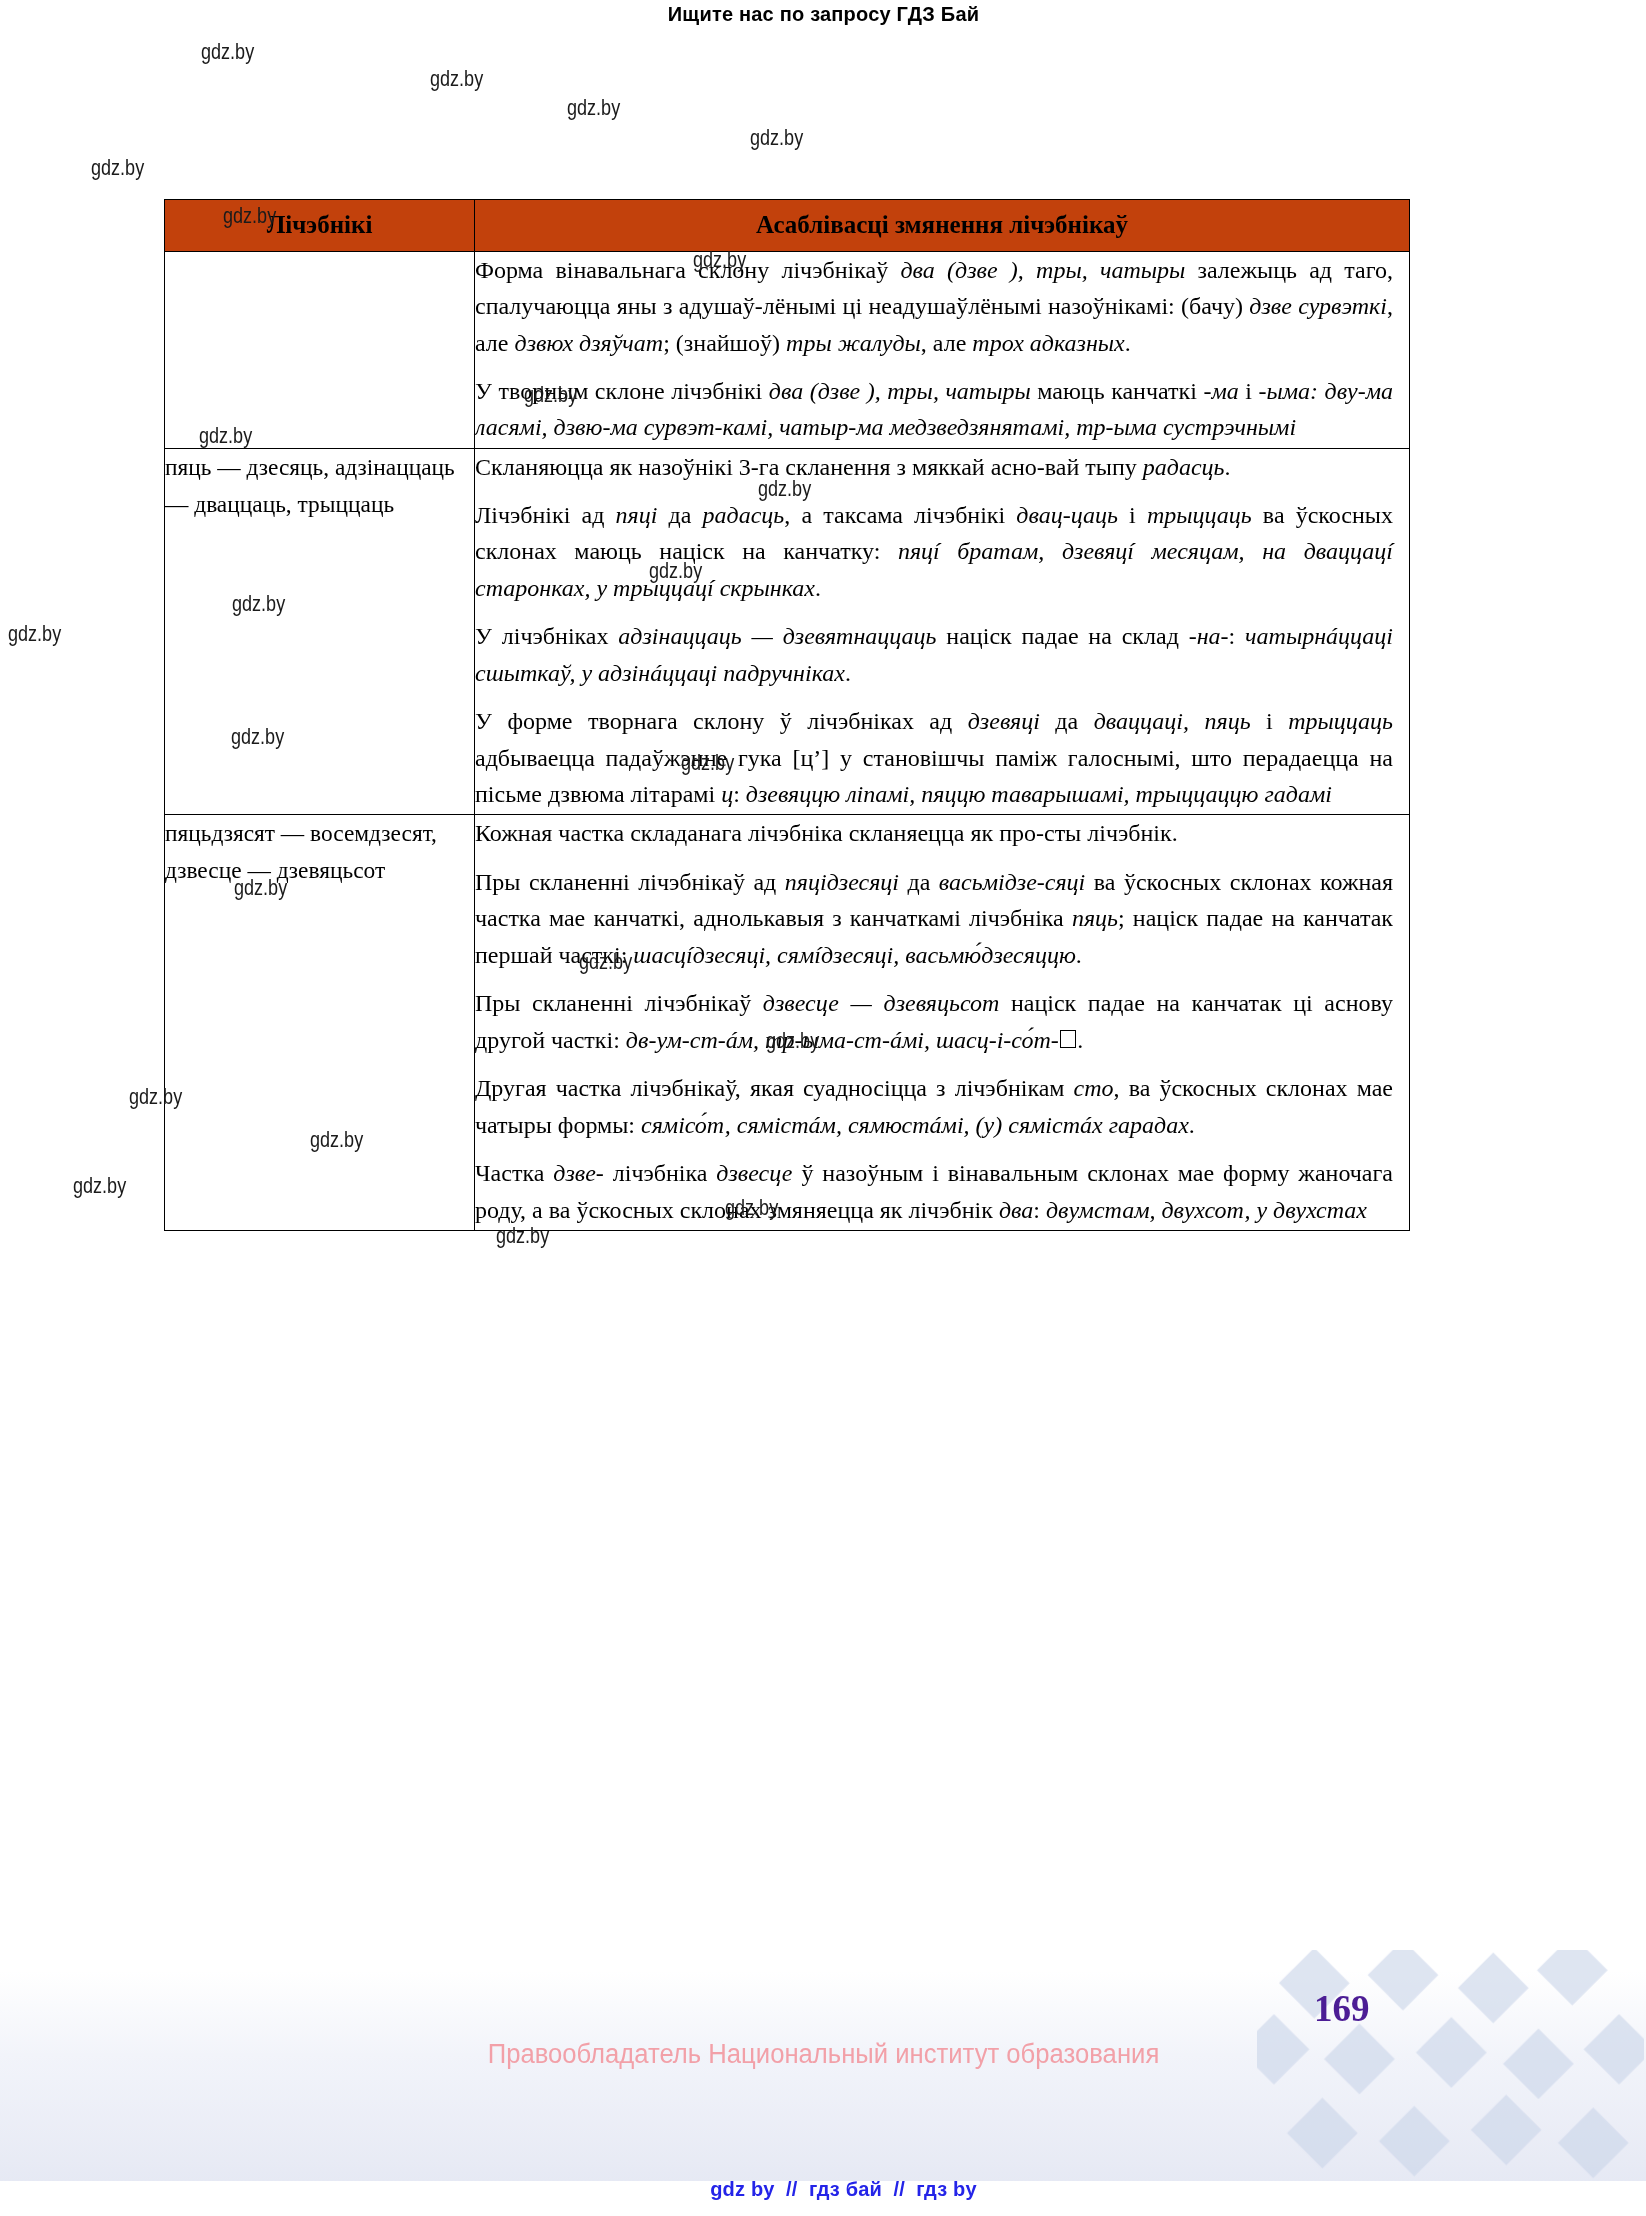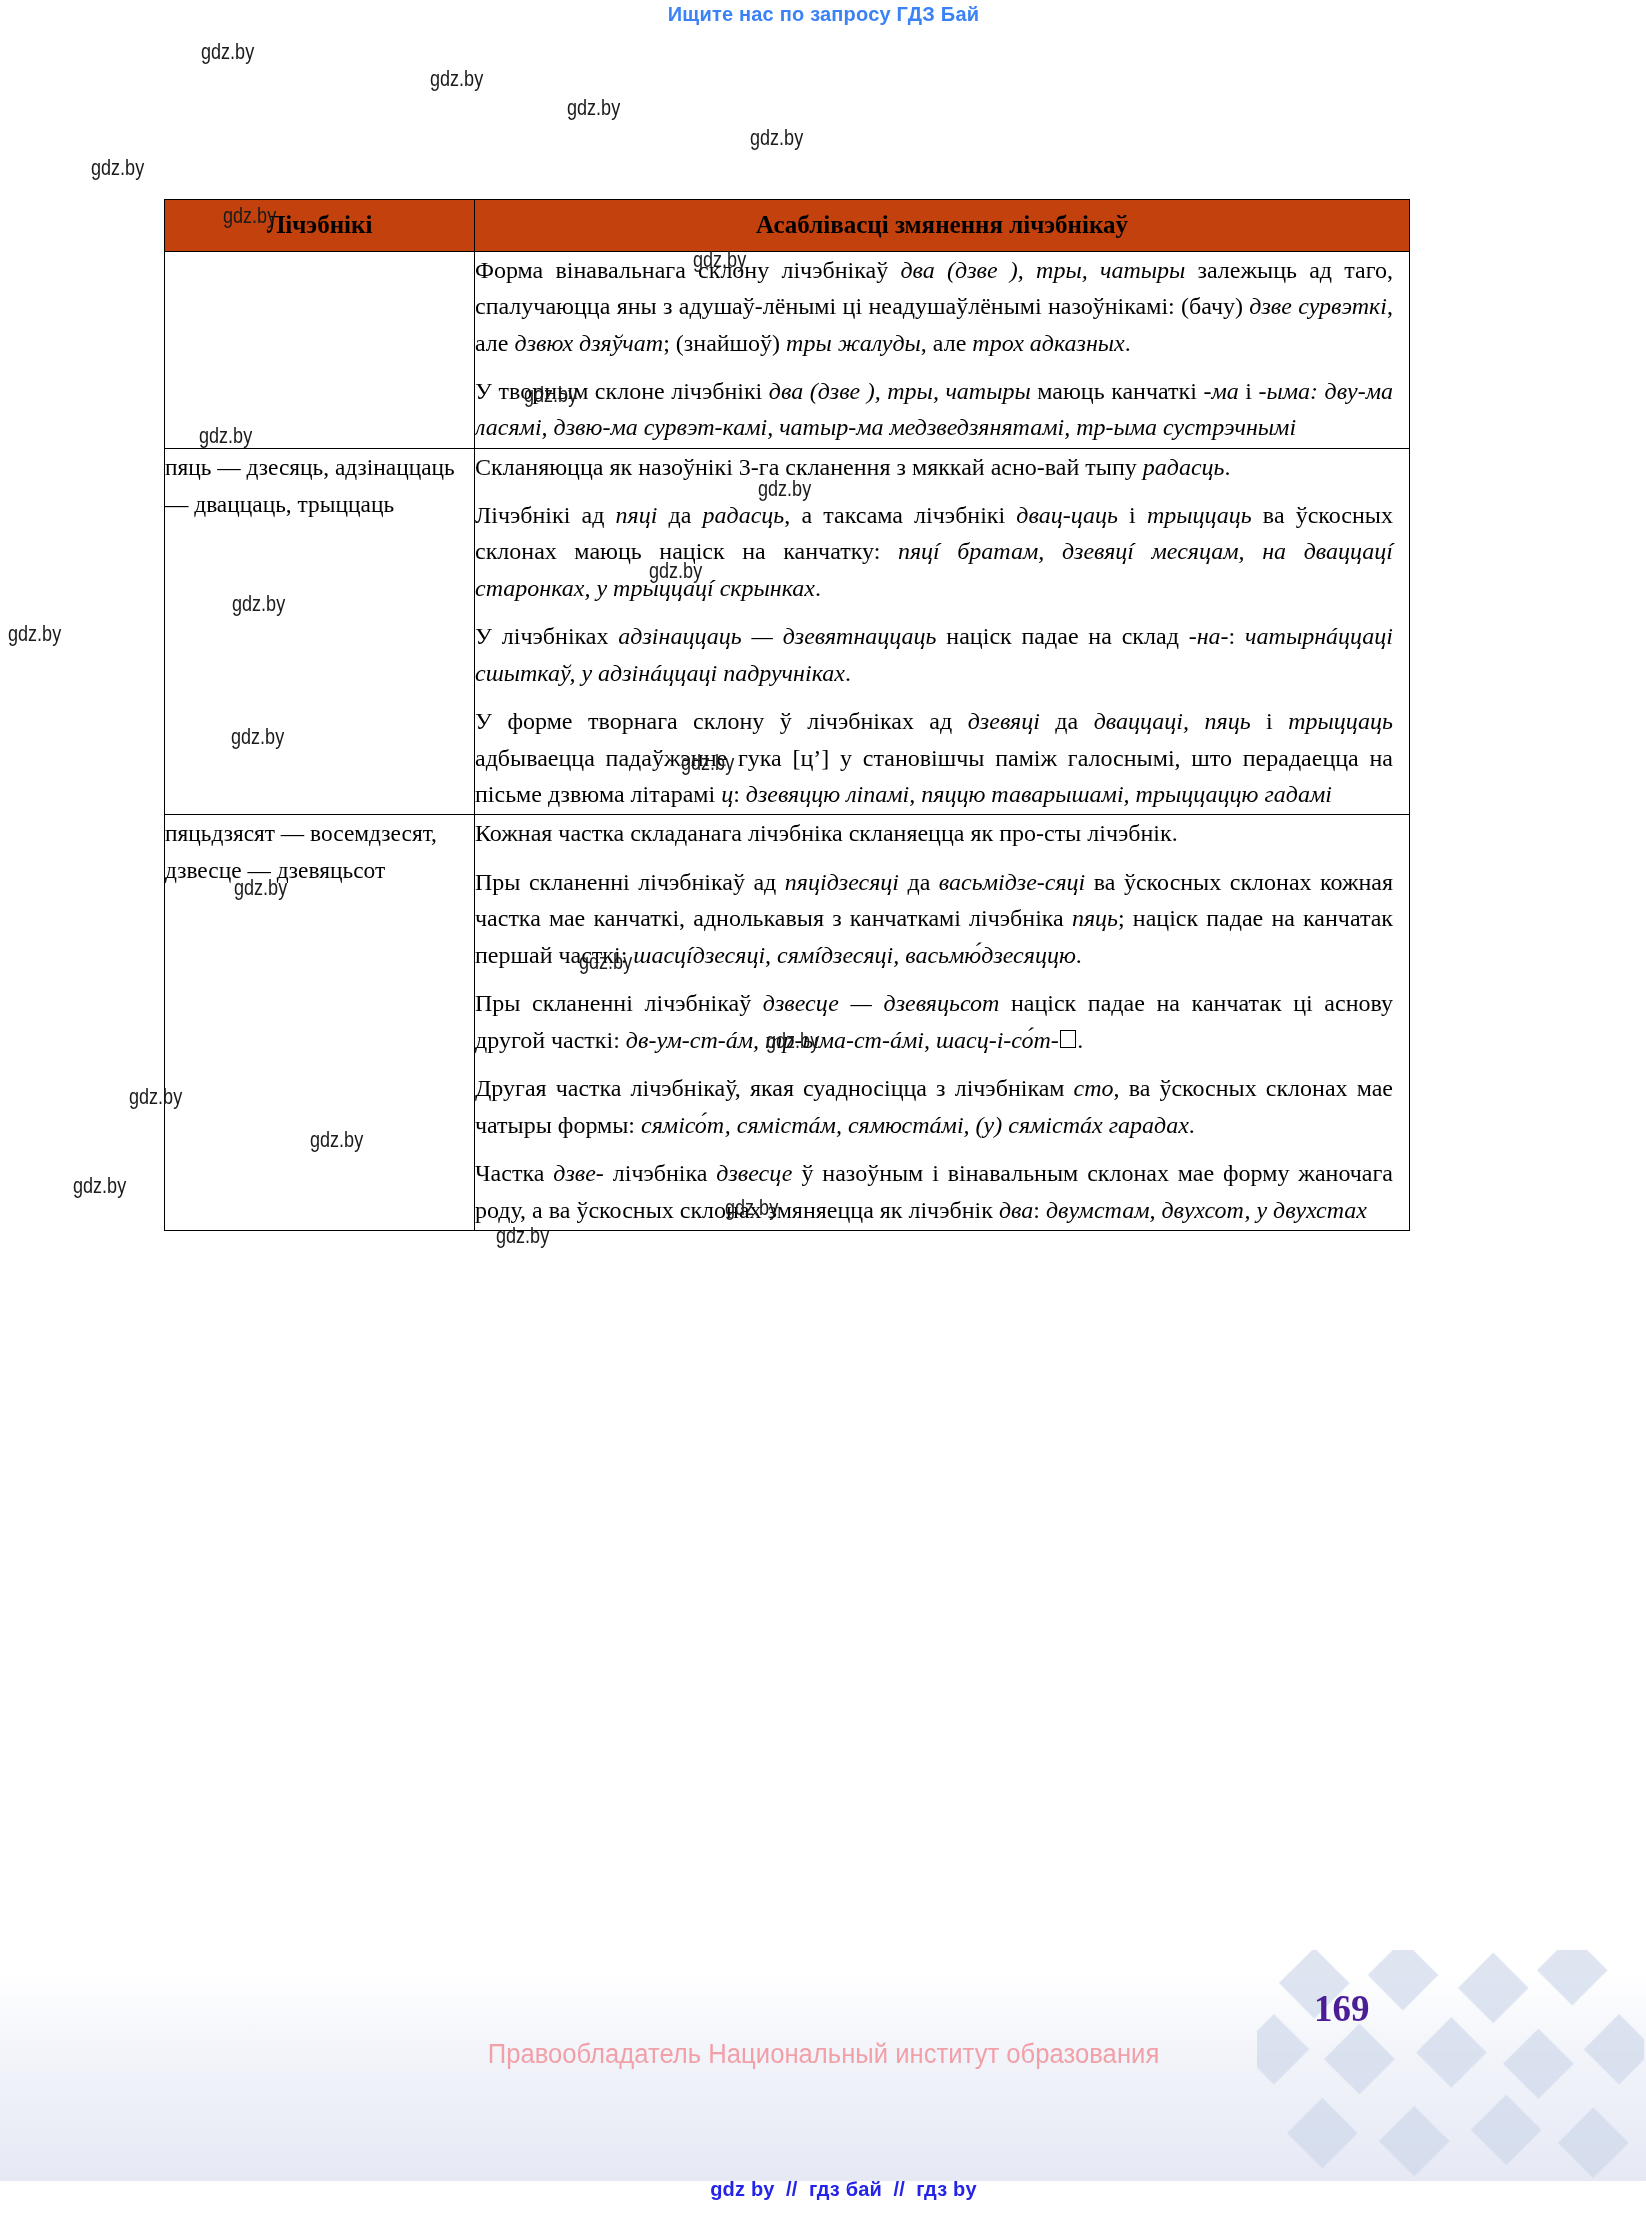--- a/index.html
+++ b/index.html
@@ -37,21 +37,21 @@
   #promo-banner{
     position:absolute;
     top:3.2px; left:0; right:0;
     text-align:center;
     z-index:6;
   }
   #promo-banner .promo-text{
     font-family:"Liberation Sans", sans-serif;
     font-weight:bold;
     font-size:20px;
-    color:#3b82f6;
+    color:#000000;
     letter-spacing:0.2px;
   }
 
   
   .wm{
     position:absolute;
     font-family:"Liberation Sans", sans-serif;
     font-size:22px;
     color:#1b1b1b;
     white-space:nowrap;

